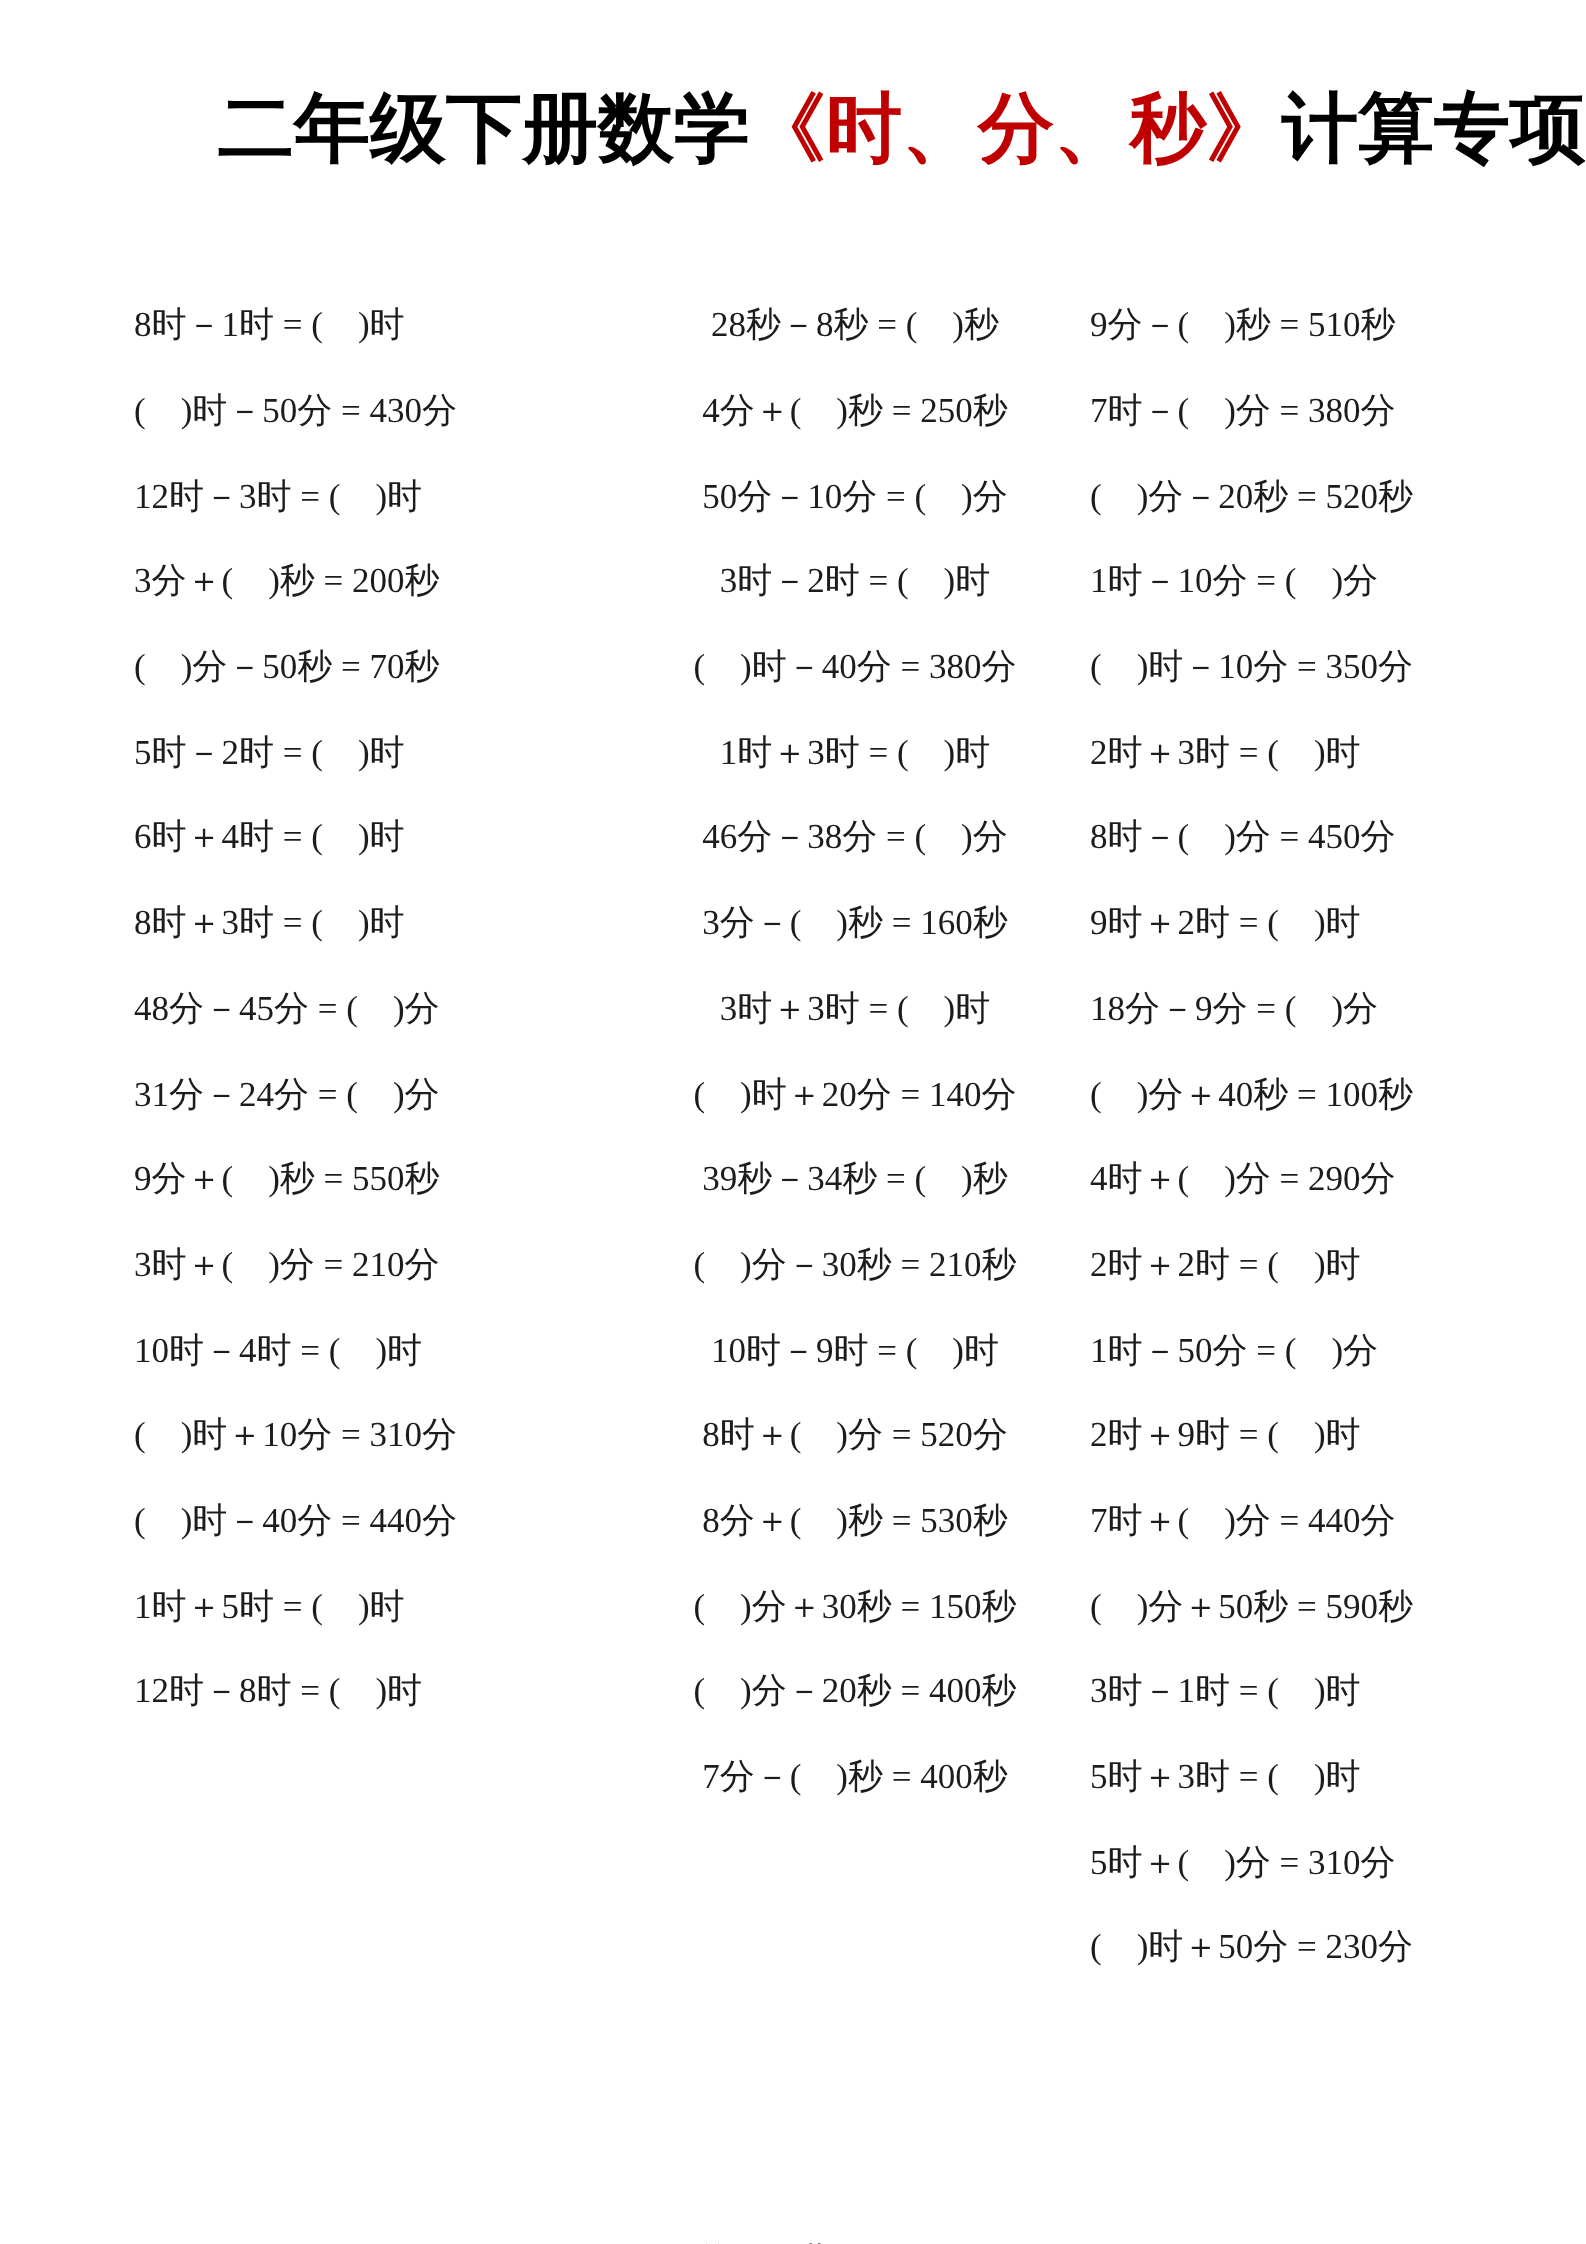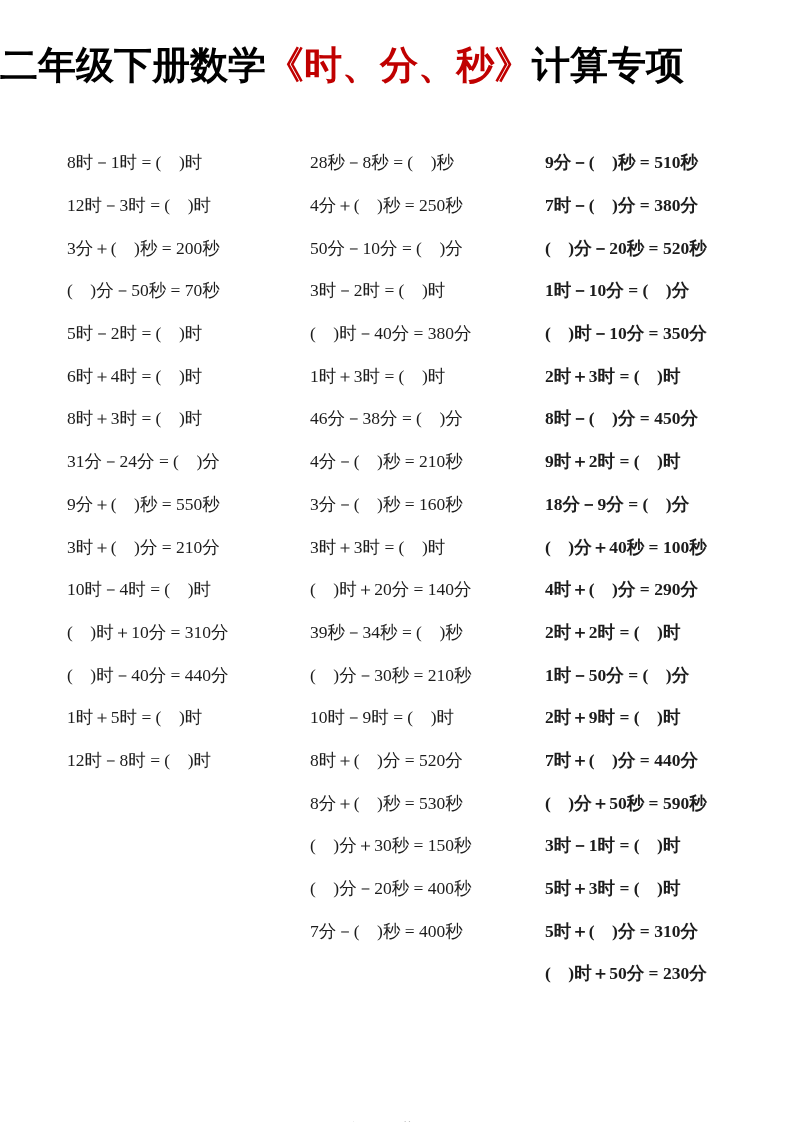--- a/index.html
+++ b/index.html
@@ -13,43 +13,43 @@
     overflow: hidden;
   }
   .page {
     width: 793px;
     height: 1122px;
     background: #ffffff;
     position: relative;
   }
   .title {
     margin-top: 40px;
-    text-align: left;
+    text-align: right;
     font-family: "Liberation Sans", "DejaVu Sans", sans-serif;
     font-weight: bold;
     font-size: 38px;
     line-height: 50px;
     letter-spacing: 0px;
     color: #000000;
     white-space: nowrap;
   }
   .title .hl {
     font-weight: bold;
   }
   .worksheet {
     display: flex;
     flex-direction: row;
     padding-left: 67px;
     padding-right: 30px;
     margin-top: 51px;
   }
   .col { display: flex; flex-direction: column; }
   .col-1 { width: 243px; }
-  .col-2 { width: 235px; }
-  .col-3 { flex: 1; font-weight: bold; }
+  .col-2 { width: 235px; align-items: center; }
+  .col-3 { flex: 1; }
   .problem {
     height: 42.7px;
     display: flex;
     align-items: center;
     font-size: 17.5px;
     white-space: nowrap;
     color: #1c1c1c;
   }
   .footer {
     position: absolute;
@@ -68,44 +68,45 @@
 
 <div class="page">
 
   <h1 class="title">
     <span>二年级下册数学</span><span class="hl" style="color: rgb(192, 0, 0);">《时、分、秒》</span><span>计算专项</span>
   </h1>
 
   <div class="worksheet">
     <div class="col col-1">
         <div class="problem">8时－1时 = (　)时</div>
+        <div class="problem">(　)时－50分 = 430分</div>
         <div class="problem">12时－3时 = (　)时</div>
         <div class="problem">3分＋(　)秒 = 200秒</div>
         <div class="problem">(　)分－50秒 = 70秒</div>
         <div class="problem">5时－2时 = (　)时</div>
         <div class="problem">6时＋4时 = (　)时</div>
         <div class="problem">8时＋3时 = (　)时</div>
+        <div class="problem">48分－45分 = (　)分</div>
         <div class="problem">31分－24分 = (　)分</div>
         <div class="problem">9分＋(　)秒 = 550秒</div>
         <div class="problem">3时＋(　)分 = 210分</div>
         <div class="problem">10时－4时 = (　)时</div>
         <div class="problem">(　)时＋10分 = 310分</div>
         <div class="problem">(　)时－40分 = 440分</div>
         <div class="problem">1时＋5时 = (　)时</div>
         <div class="problem">12时－8时 = (　)时</div>
       </div>
     <div class="col col-2">
         <div class="problem">28秒－8秒 = (　)秒</div>
         <div class="problem">4分＋(　)秒 = 250秒</div>
         <div class="problem">50分－10分 = (　)分</div>
         <div class="problem">3时－2时 = (　)时</div>
         <div class="problem">(　)时－40分 = 380分</div>
         <div class="problem">1时＋3时 = (　)时</div>
         <div class="problem">46分－38分 = (　)分</div>
-        <div class="problem">4分－(　)秒 = 210秒</div>
         <div class="problem">3分－(　)秒 = 160秒</div>
         <div class="problem">3时＋3时 = (　)时</div>
         <div class="problem">(　)时＋20分 = 140分</div>
         <div class="problem">39秒－34秒 = (　)秒</div>
         <div class="problem">(　)分－30秒 = 210秒</div>
         <div class="problem">10时－9时 = (　)时</div>
         <div class="problem">8时＋(　)分 = 520分</div>
         <div class="problem">8分＋(　)秒 = 530秒</div>
         <div class="problem">(　)分＋30秒 = 150秒</div>
         <div class="problem">(　)分－20秒 = 400秒</div>

